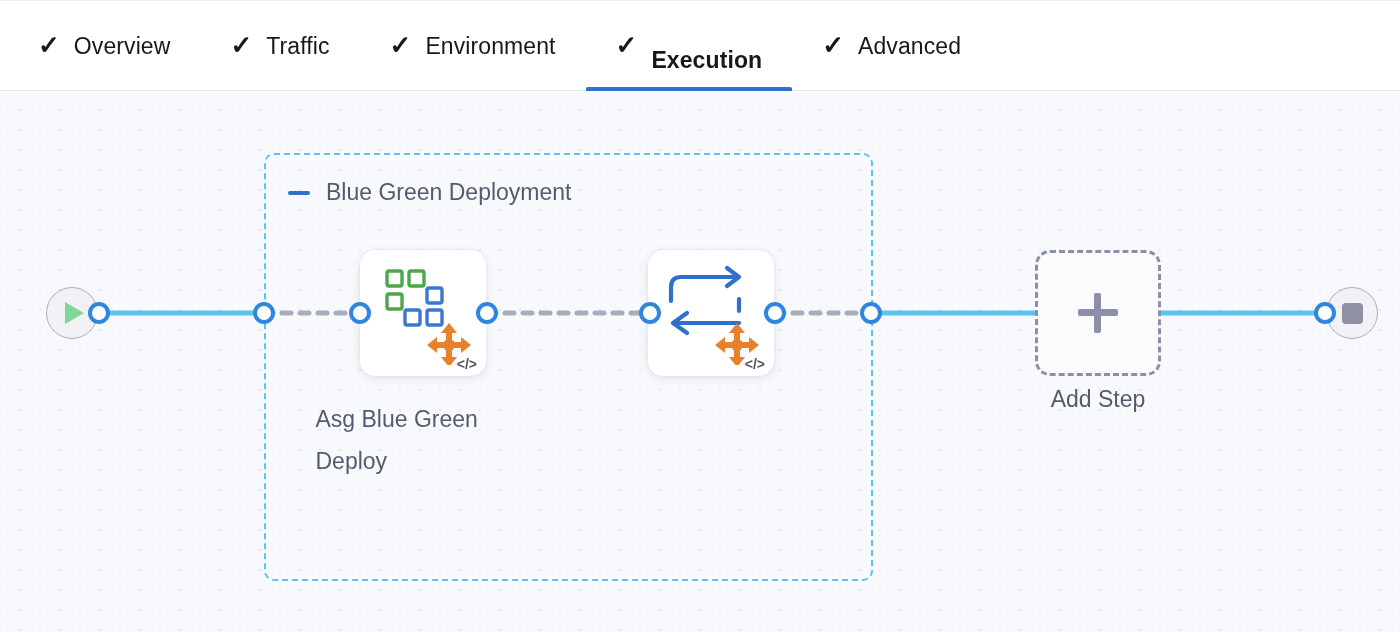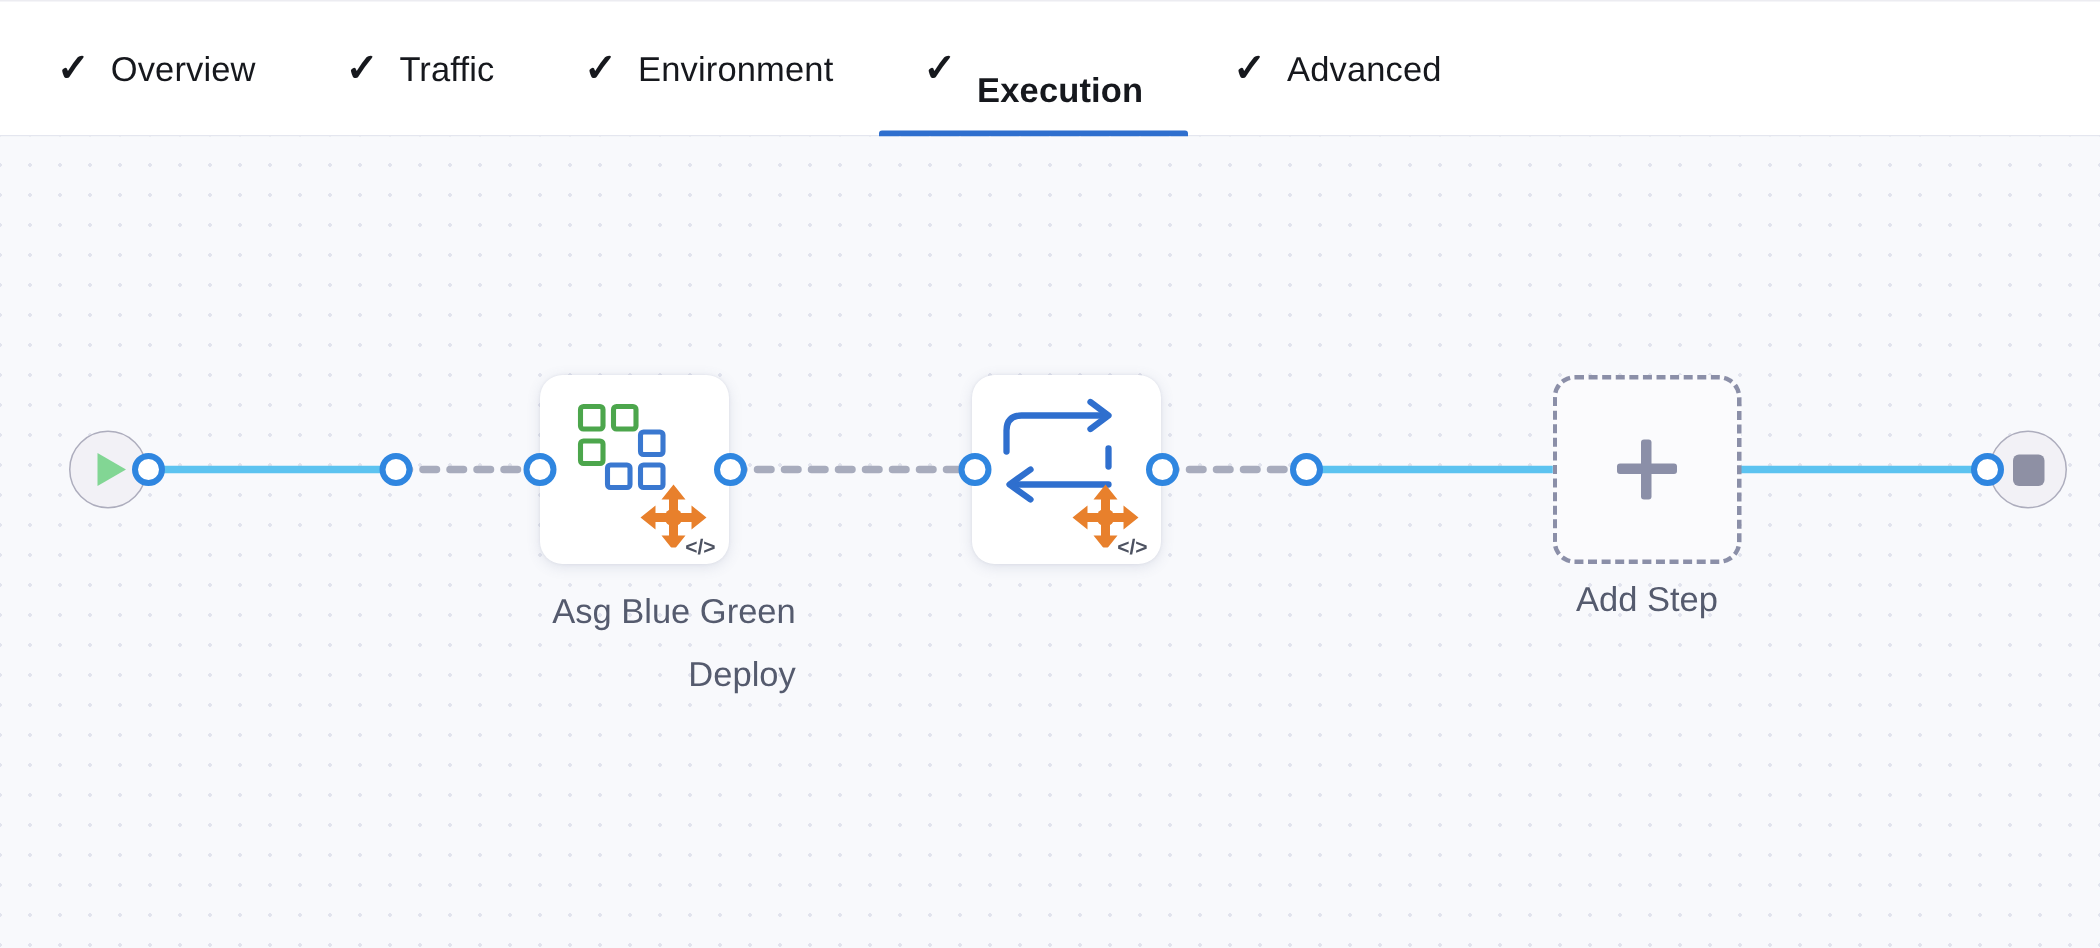--- a/index.html
+++ b/index.html
@@ -180,24 +180,24 @@
     background: #ffffff;
     border-radius: 15px;
     box-shadow: 0 2px 9px rgba(96,104,140,.16), 0 0 2px rgba(96,104,140,.12);
     display: flex;
     align-items: center;
     justify-content: center;
   }
   .step-label {
     position: absolute;
     left: 50%;
-    top: 136px;
+    top: 148px;
     transform: translateX(-50%);
     width: 215px;
-    text-align: right;
+    text-align: left;
     font-size: 23px;
     line-height: 42px;
     color: #555b6e;
   }
   .code-badge {
     position: absolute;
     right: 9px;
     bottom: 4px;
     font-size: 14px;
     font-weight: 700;
@@ -279,20 +279,26 @@
       <div class="tab">
         <span class="check">✓</span>
         <span class="tlabel">Advanced</span>
       </div>
 
     </div>
   </div>
 
   <div class="canvas">
 
+    <div class="group-box">
+      <div class="group-header">
+        <span class="collapse-icon"></span>
+        <span class="group-title">Blue Green Deployment</span>
+      </div>
+    </div>
 
     <svg class="wires" viewBox="0 0 1400 541" width="1400" height="541">
 
       <line x1="72" y1="222" x2="264" y2="222" stroke="#5cc3f0" stroke-width="5" stroke-linecap="round"></line>
 
       <line x1="264" y1="222" x2="360" y2="222" stroke="#a8acbd" stroke-width="5" stroke-dasharray="9 9" stroke-linecap="round"></line>
 
       <line x1="487" y1="222" x2="650" y2="222" stroke="#a8acbd" stroke-width="5" stroke-dasharray="9 9" stroke-linecap="round"></line>
 
       <line x1="775" y1="222" x2="871" y2="222" stroke="#a8acbd" stroke-width="5" stroke-dasharray="9 9" stroke-linecap="round"></line>

